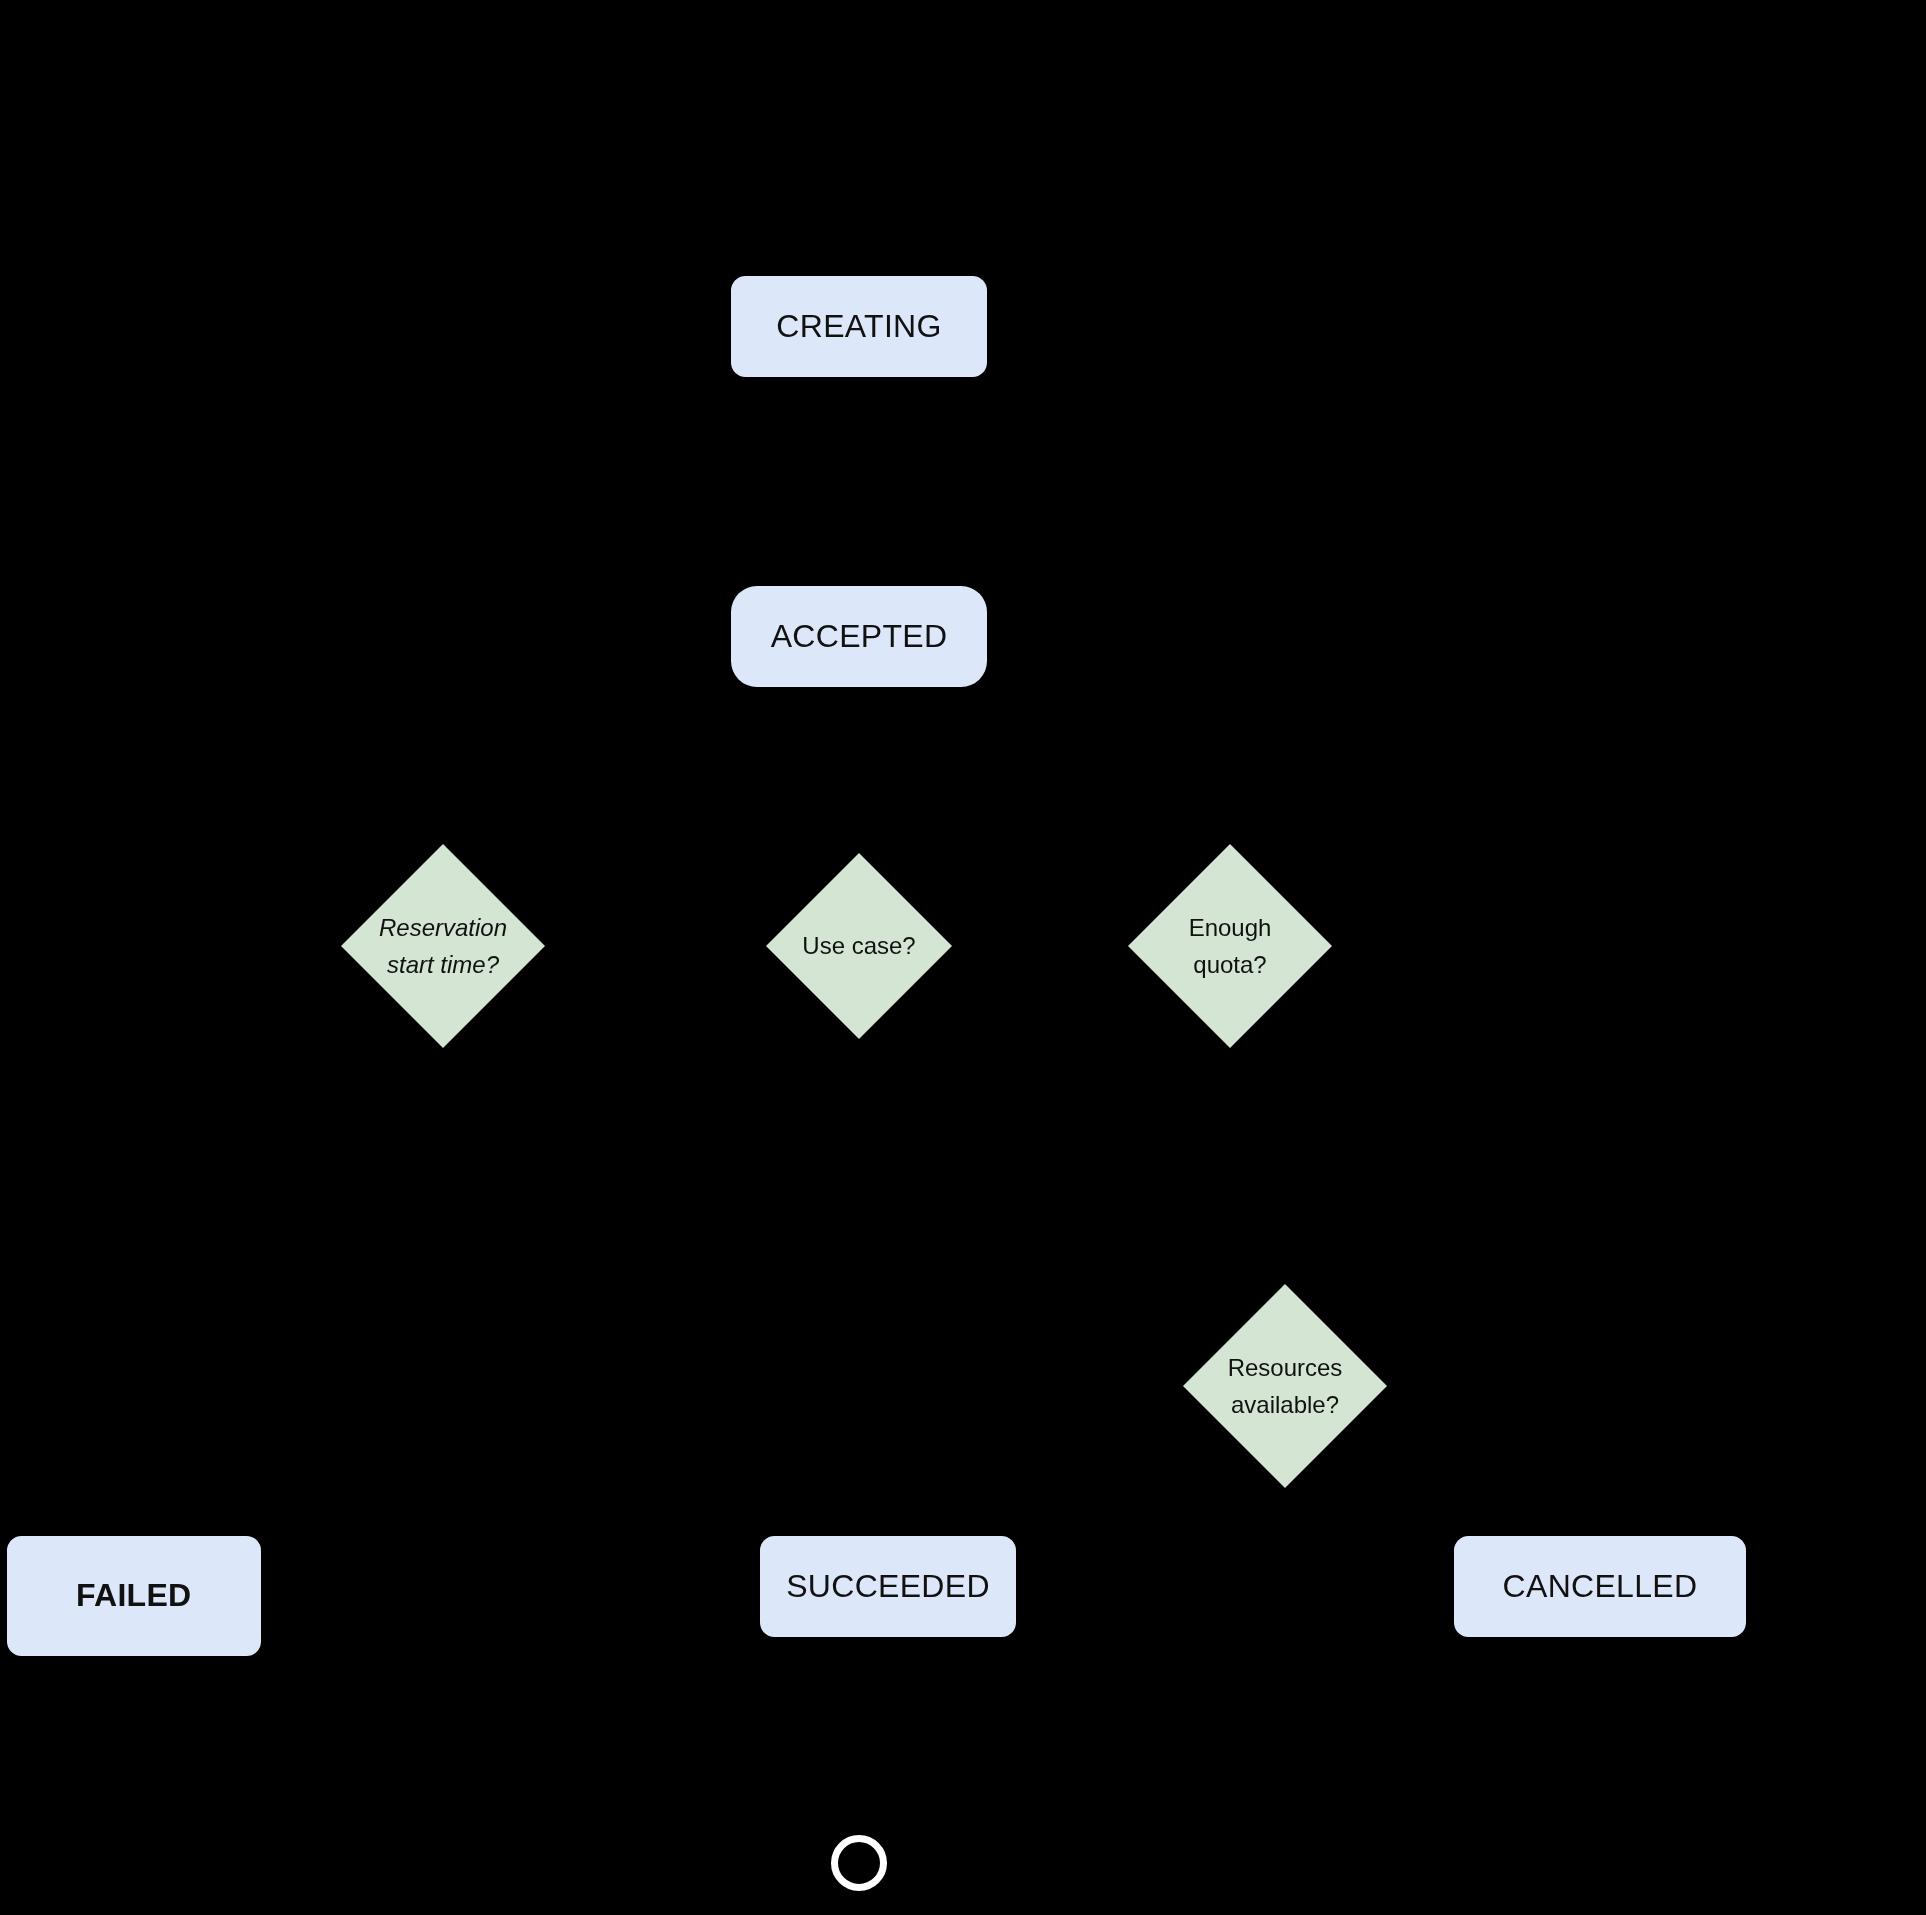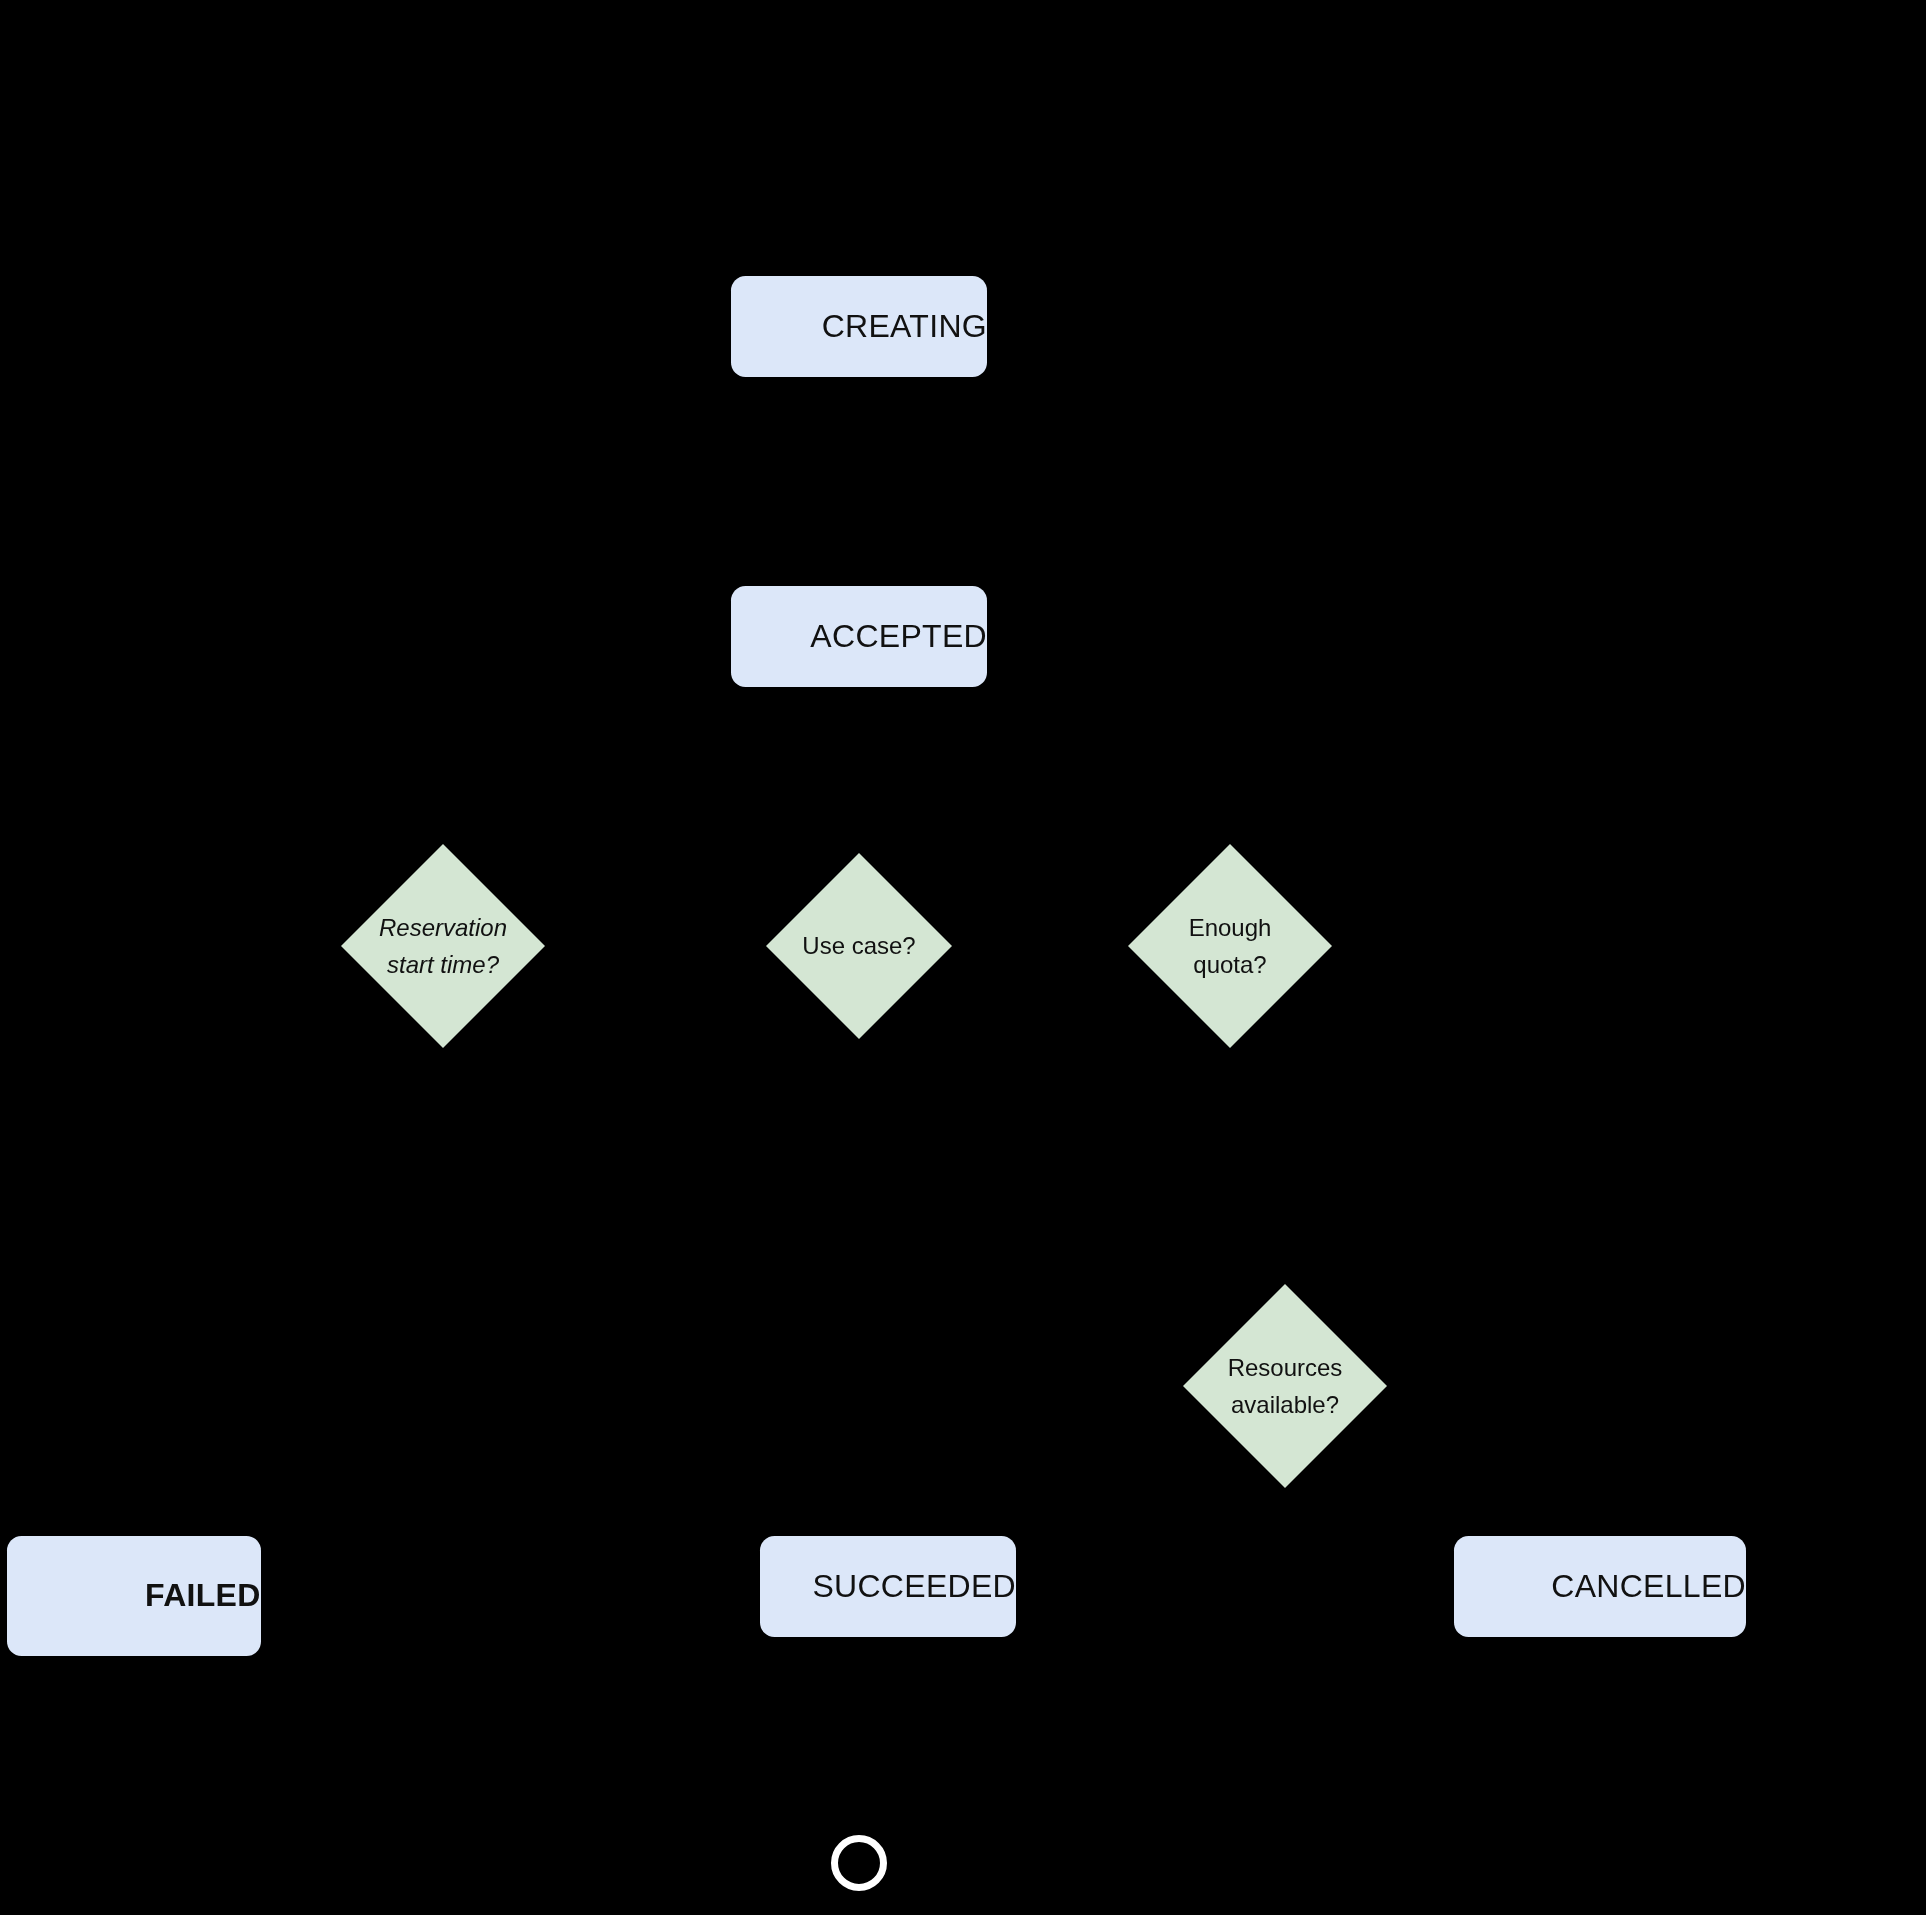--- a/index.html
+++ b/index.html
@@ -18,21 +18,21 @@
   }
 
   
   .node-box {
     position: absolute;
     box-sizing: border-box;
     background: #dce7f9;
     border-radius: 14.5px;
     display: flex;
     align-items: center;
-    justify-content: flex-end;
+    justify-content: center;
     color: #111111;
     font-size: 32px;
     font-weight: 400;
     letter-spacing: 0.3px;
     line-height: 1.1;
     white-space: nowrap;
   }
 
   
   .node-diamond {
@@ -111,21 +111,21 @@
     <path class="edge-path" d="M 2487 2742 L 2487 2870 L 3060 2870 L 3060 2960"></path>
     <polygon class="edge-head" points="3060,2975 3042,2940 3078,2940"></polygon>
 
     <path class="edge-path" d="M 1663 3170 L 1663 3540"></path>
   </svg>
 
   <div class="node-box" style="left:731px; top:276px; width:256px; height:101px;">
     <span>CREATING</span>
   </div>
 
-  <div class="node-box" style="left:731px; top:586px; width:256px; height:101px;">
+  <div class="node-box" style="left:731px; top:586px; width:256px; height:101px;border-radius:26px;">
     <span>ACCEPTED</span>
   </div>
 
   <div class="node-diamond" style="left:341px; top:844px; width:204px; height:204px;font-style:italic;">
     <span class="diamond-label">Reservation
 start time?</span>
   </div>
 
   <div class="node-diamond" style="left:766px; top:853px; width:186px; height:186px;">
     <span class="diamond-label">Use case?</span>

